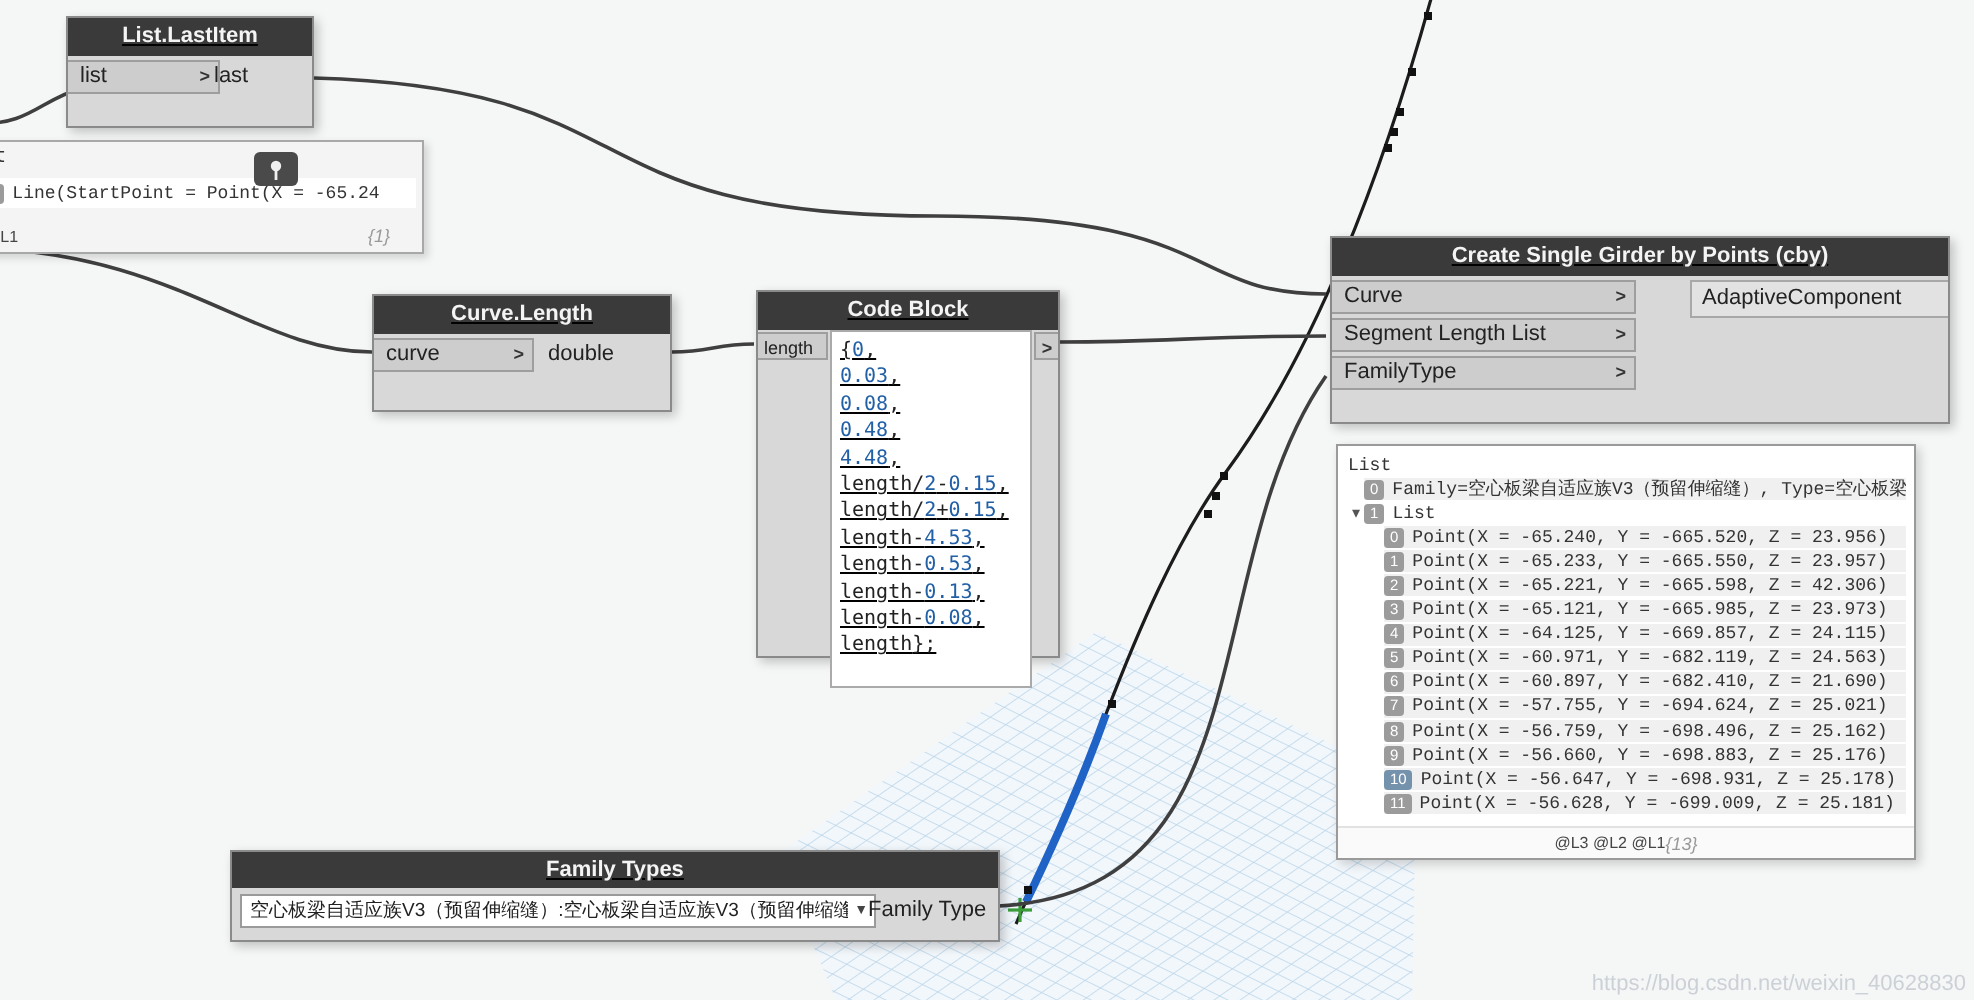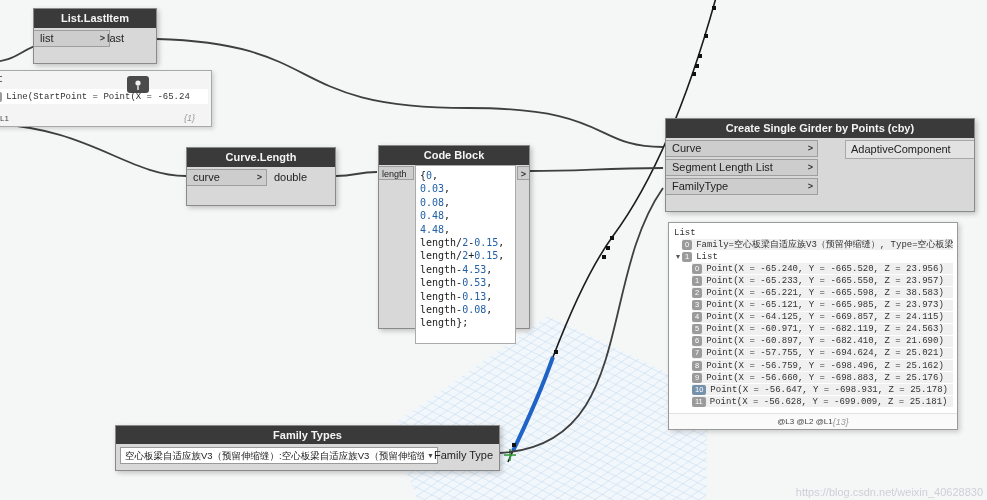--- a/index.html
+++ b/index.html
@@ -2,21 +2,21 @@
 <html><head>
 <meta charset="utf-8">
 <style>
   html,body{margin:0;padding:0;}
   body{
     width:987px;height:500px;position:relative;overflow:hidden;
     background:#f5f6f6;font-family:"Liberation Sans",sans-serif;
   }
   
   .node{position:absolute;background:#d8d8d8;border:1px solid #8a8a8a;
-        box-shadow:2px 2px 5px rgba(0,0,0,.22);box-sizing:border-box;}
+        box-shadow:2px 2px 5px rgba(0,0,0,.22);box-sizing:border-box;text-decoration:underline;}
   .node-header{background:#3a3a3a;color:#f4f4f4;font-size:11px;font-weight:bold;
         text-align:center;height:19px;line-height:19px;padding:0 6px;white-space:nowrap;
         overflow:hidden;}
   .node-body{position:relative;}
   .port-in{background:#cdcdcd;border:1px solid #9e9e9e;border-left:none;font-size:11px;color:#222;
         height:17px;line-height:17px;display:flex;align-items:center;justify-content:space-between;
         padding:0 4px 0 6px;box-sizing:border-box;}
   .chev{font-size:9px;font-weight:bold;color:#333;margin-left:8px;}
   .port-out{font-size:11px;color:#222;text-align:left;padding:0 5px;height:17px;line-height:17px;}
   .mono{font-family:"DejaVu Sans Mono",monospace;}
@@ -224,21 +224,21 @@
       <div class="wrow wband">
         <span class="badge">0</span>
         <span class="wtext">Point(X = -65.240, Y = -665.520, Z = 23.956)</span>
       </div>
       <div class="wrow wband">
         <span class="badge">1</span>
         <span class="wtext">Point(X = -65.233, Y = -665.550, Z = 23.957)</span>
       </div>
       <div class="wrow wband">
         <span class="badge">2</span>
-        <span class="wtext">Point(X = -65.221, Y = -665.598, Z = 38.583)</span>
+        <span class="wtext">Point(X = -65.221, Y = -665.598, Z = 42.306)</span>
       </div>
       <div class="wrow wband">
         <span class="badge">3</span>
         <span class="wtext">Point(X = -65.121, Y = -665.985, Z = 23.973)</span>
       </div>
       <div class="wrow wband">
         <span class="badge">4</span>
         <span class="wtext">Point(X = -64.125, Y = -669.857, Z = 24.115)</span>
       </div>
       <div class="wrow wband">

